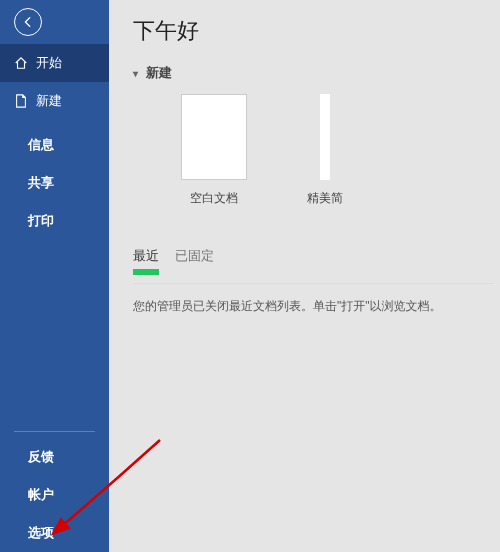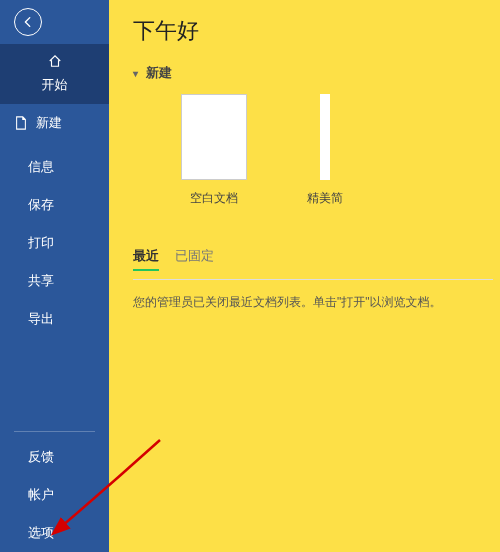--- a/index.html
+++ b/index.html
@@ -37,36 +37,36 @@
     .nav-sep { height: 6px; }
     .nav-item {
       display: flex;
       align-items: center;
       gap: 8px;
       padding: 10px 14px;
       cursor: pointer;
     }
     .nav-item.selected {
       background: #1e3e73;
-      flex-direction: column;
     }
     .nav-item .icon { width: 14px; height: 14px; flex: 0 0 14px; }
     .nav-sub {
       padding: 10px 14px 10px 28px;
       cursor: pointer;
+      font-weight: bold;
     }
     .sidebar .spacer { flex: 1; }
     .divider {
       height: 1px;
       background: rgba(255,255,255,0.25);
       margin: 6px 14px;
     }
     .main {
       flex: 1;
-      background: #fde047;
+      background: #e5e5e5;
       padding: 16px 12px 0 24px;
       color: #333;
       overflow: hidden;
     }
     .greeting {
       font-size: 22px;
       font-weight: 400;
       color: #222;
       margin-bottom: 18px;
     }
@@ -103,21 +103,21 @@
       justify-content: center;
     }
     .tpl-label { font-size: 12px; color: #444; white-space: nowrap; }
     .tabs {
       display: flex;
       gap: 16px;
       font-size: 13px;
       margin-bottom: 8px;
     }
     .tab { color: #777; padding-bottom: 4px; cursor: pointer; }
-    .tab.active { color: #333; border-bottom: 2px solid #22c55e; font-weight: 700; }
+    .tab.active { color: #333; border-bottom: 6px solid #22c55e; font-weight: 400; }
     .tabs-line { height: 1px; background: #ddd; margin-bottom: 14px; width: 360px; }
     .empty-msg {
       font-size: 12px;
       color: #555;
     }
     .arrow-svg {
       position: absolute;
       left: 50px;
       top: 430px;
       pointer-events: none;
@@ -147,24 +147,22 @@
     <span class="icon">
       <svg width="14" height="14" viewBox="0 0 16 16">
           <path d="M3 1 H10 L13 4 V15 H3 Z M10 1 V4 H13" stroke="#fff" stroke-width="1.2" fill="none"></path>
         </svg>
     </span>
     <span>新建</span>
   </div>
 
   <div class="nav-sep"></div>
   <div class="nav-sub"><span>信息</span></div>
-  <div class="nav-sub"><span>保存</span></div>
+  <div class="nav-sub"><span>共享</span></div>
   <div class="nav-sub"><span>打印</span></div>
-  <div class="nav-sub"><span>共享</span></div>
-  <div class="nav-sub"><span>导出</span></div>
 
   <div class="spacer"></div>
   <div class="divider"></div>
   <div class="nav-sub"><span>反馈</span></div>
   <div class="nav-sub"><span>帐户</span></div>
   <div class="nav-sub"><span>选项</span></div>
 </div>
 
 <div class="main">
   <div class="greeting">下午好</div>

